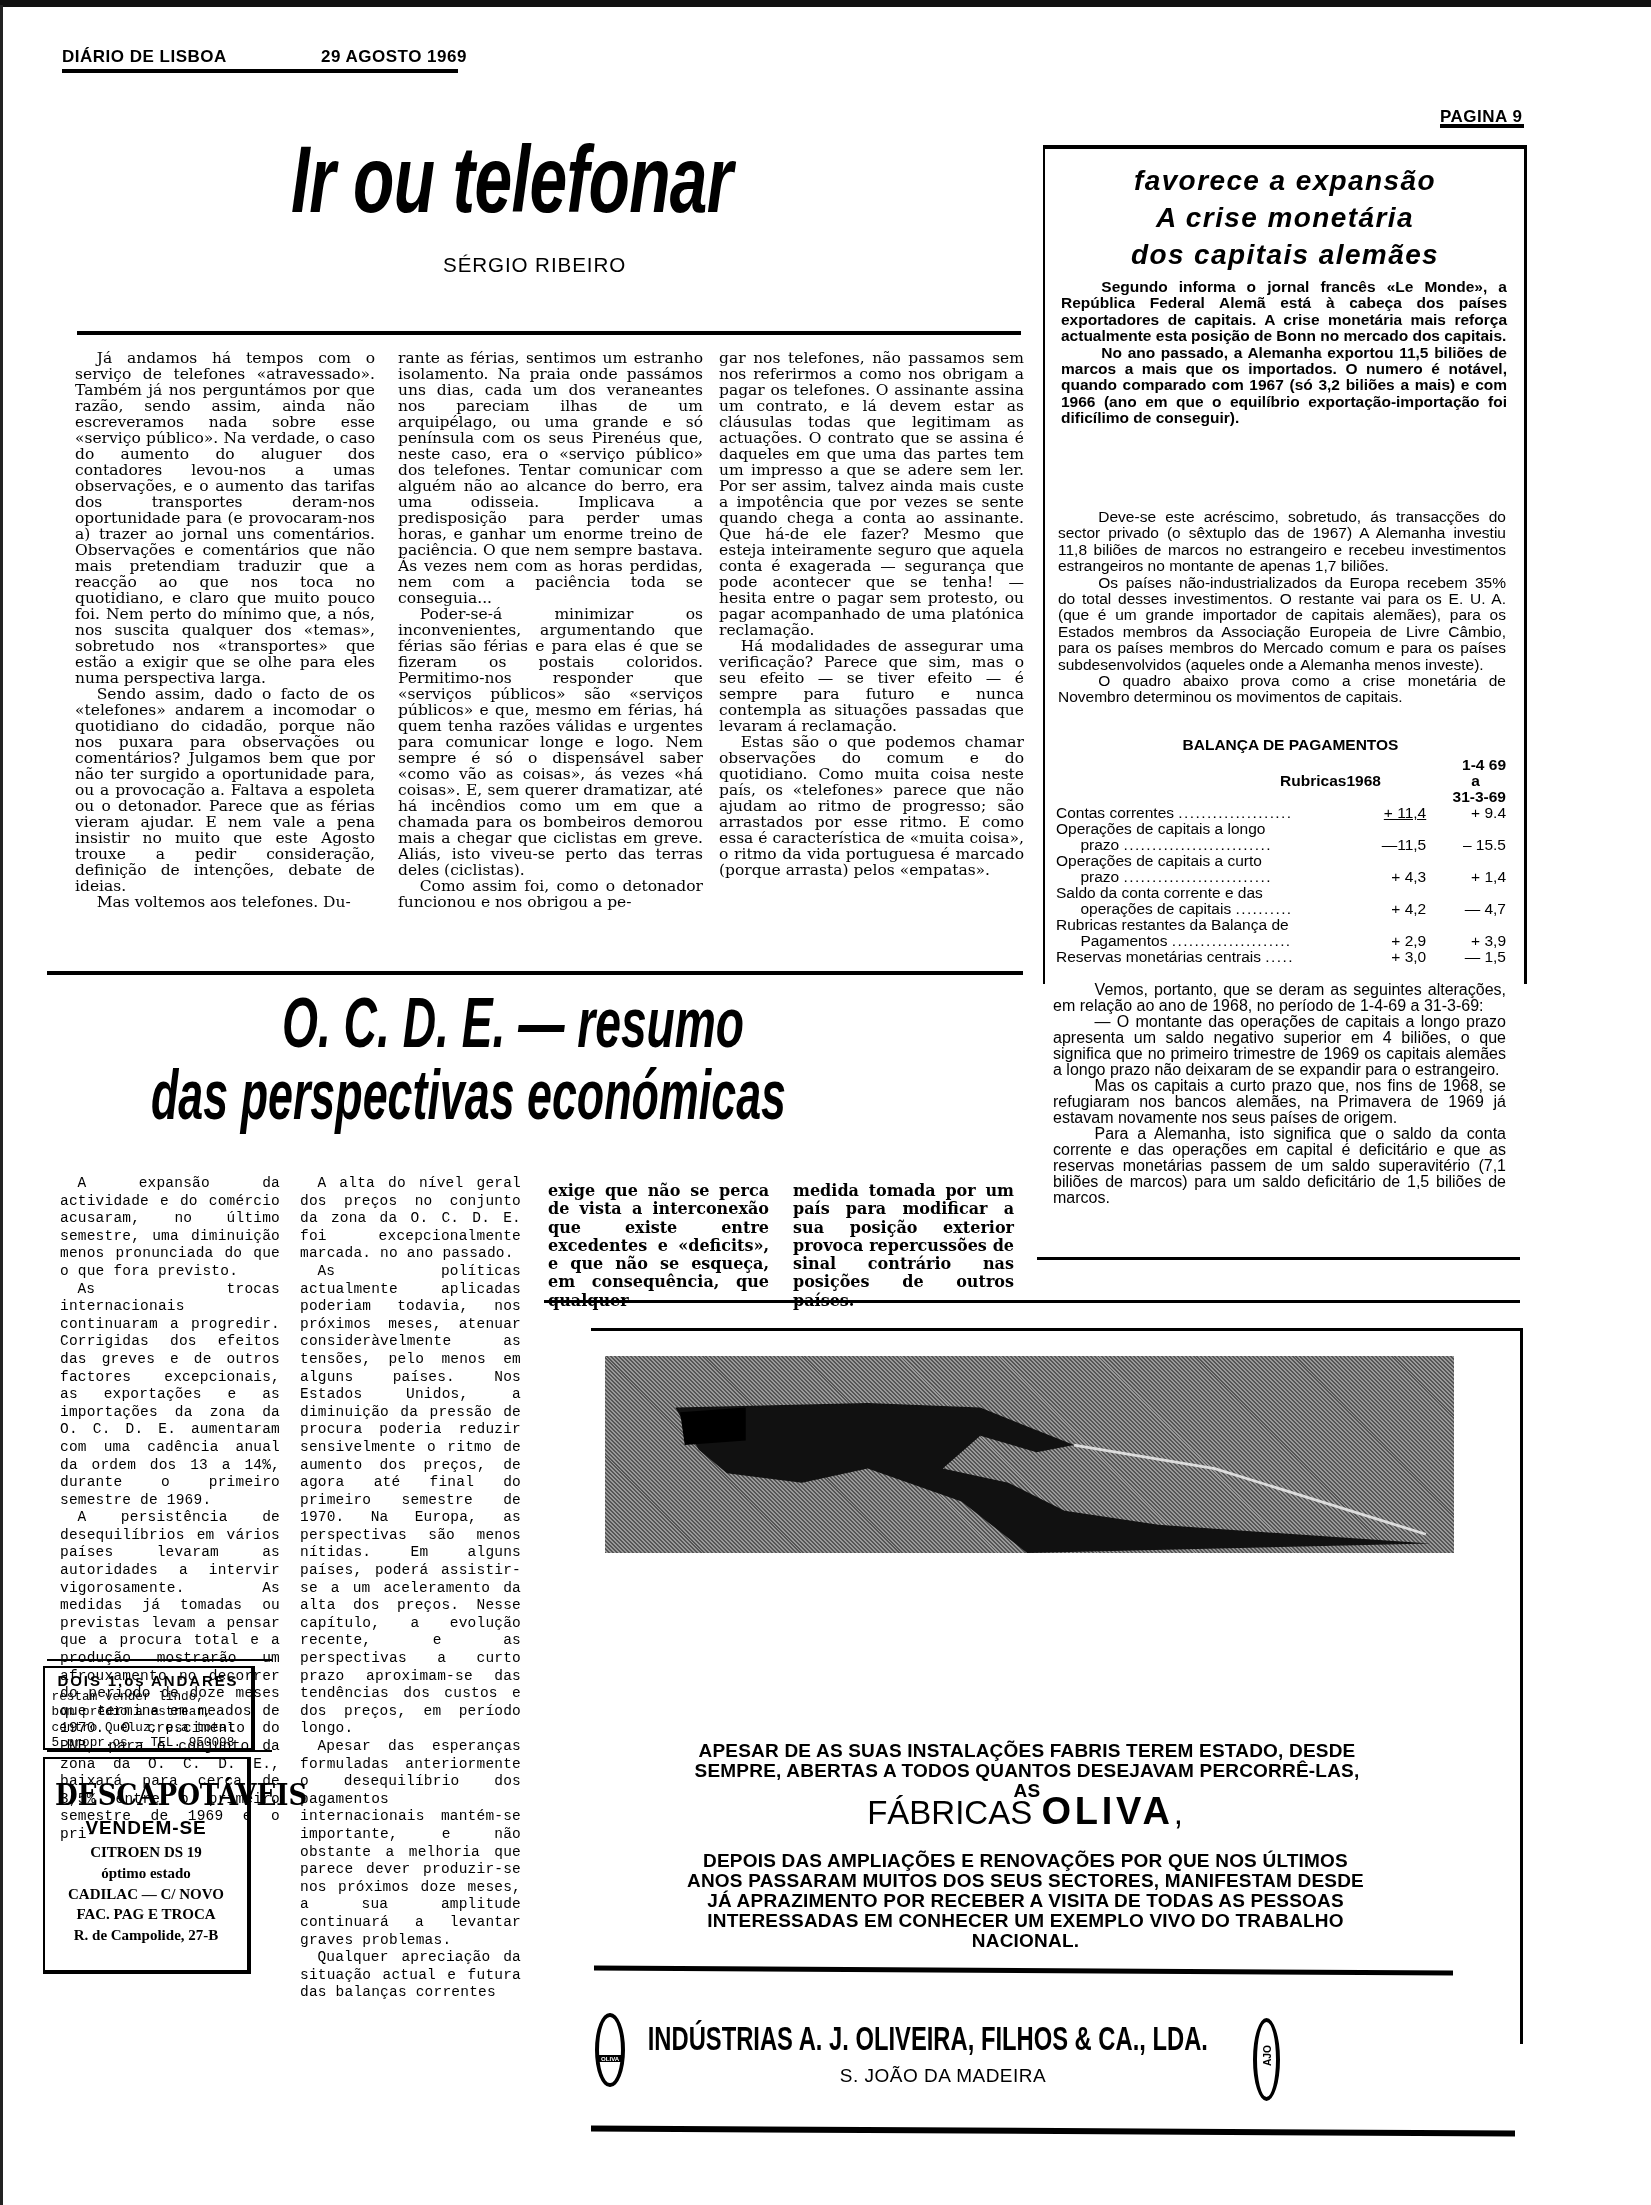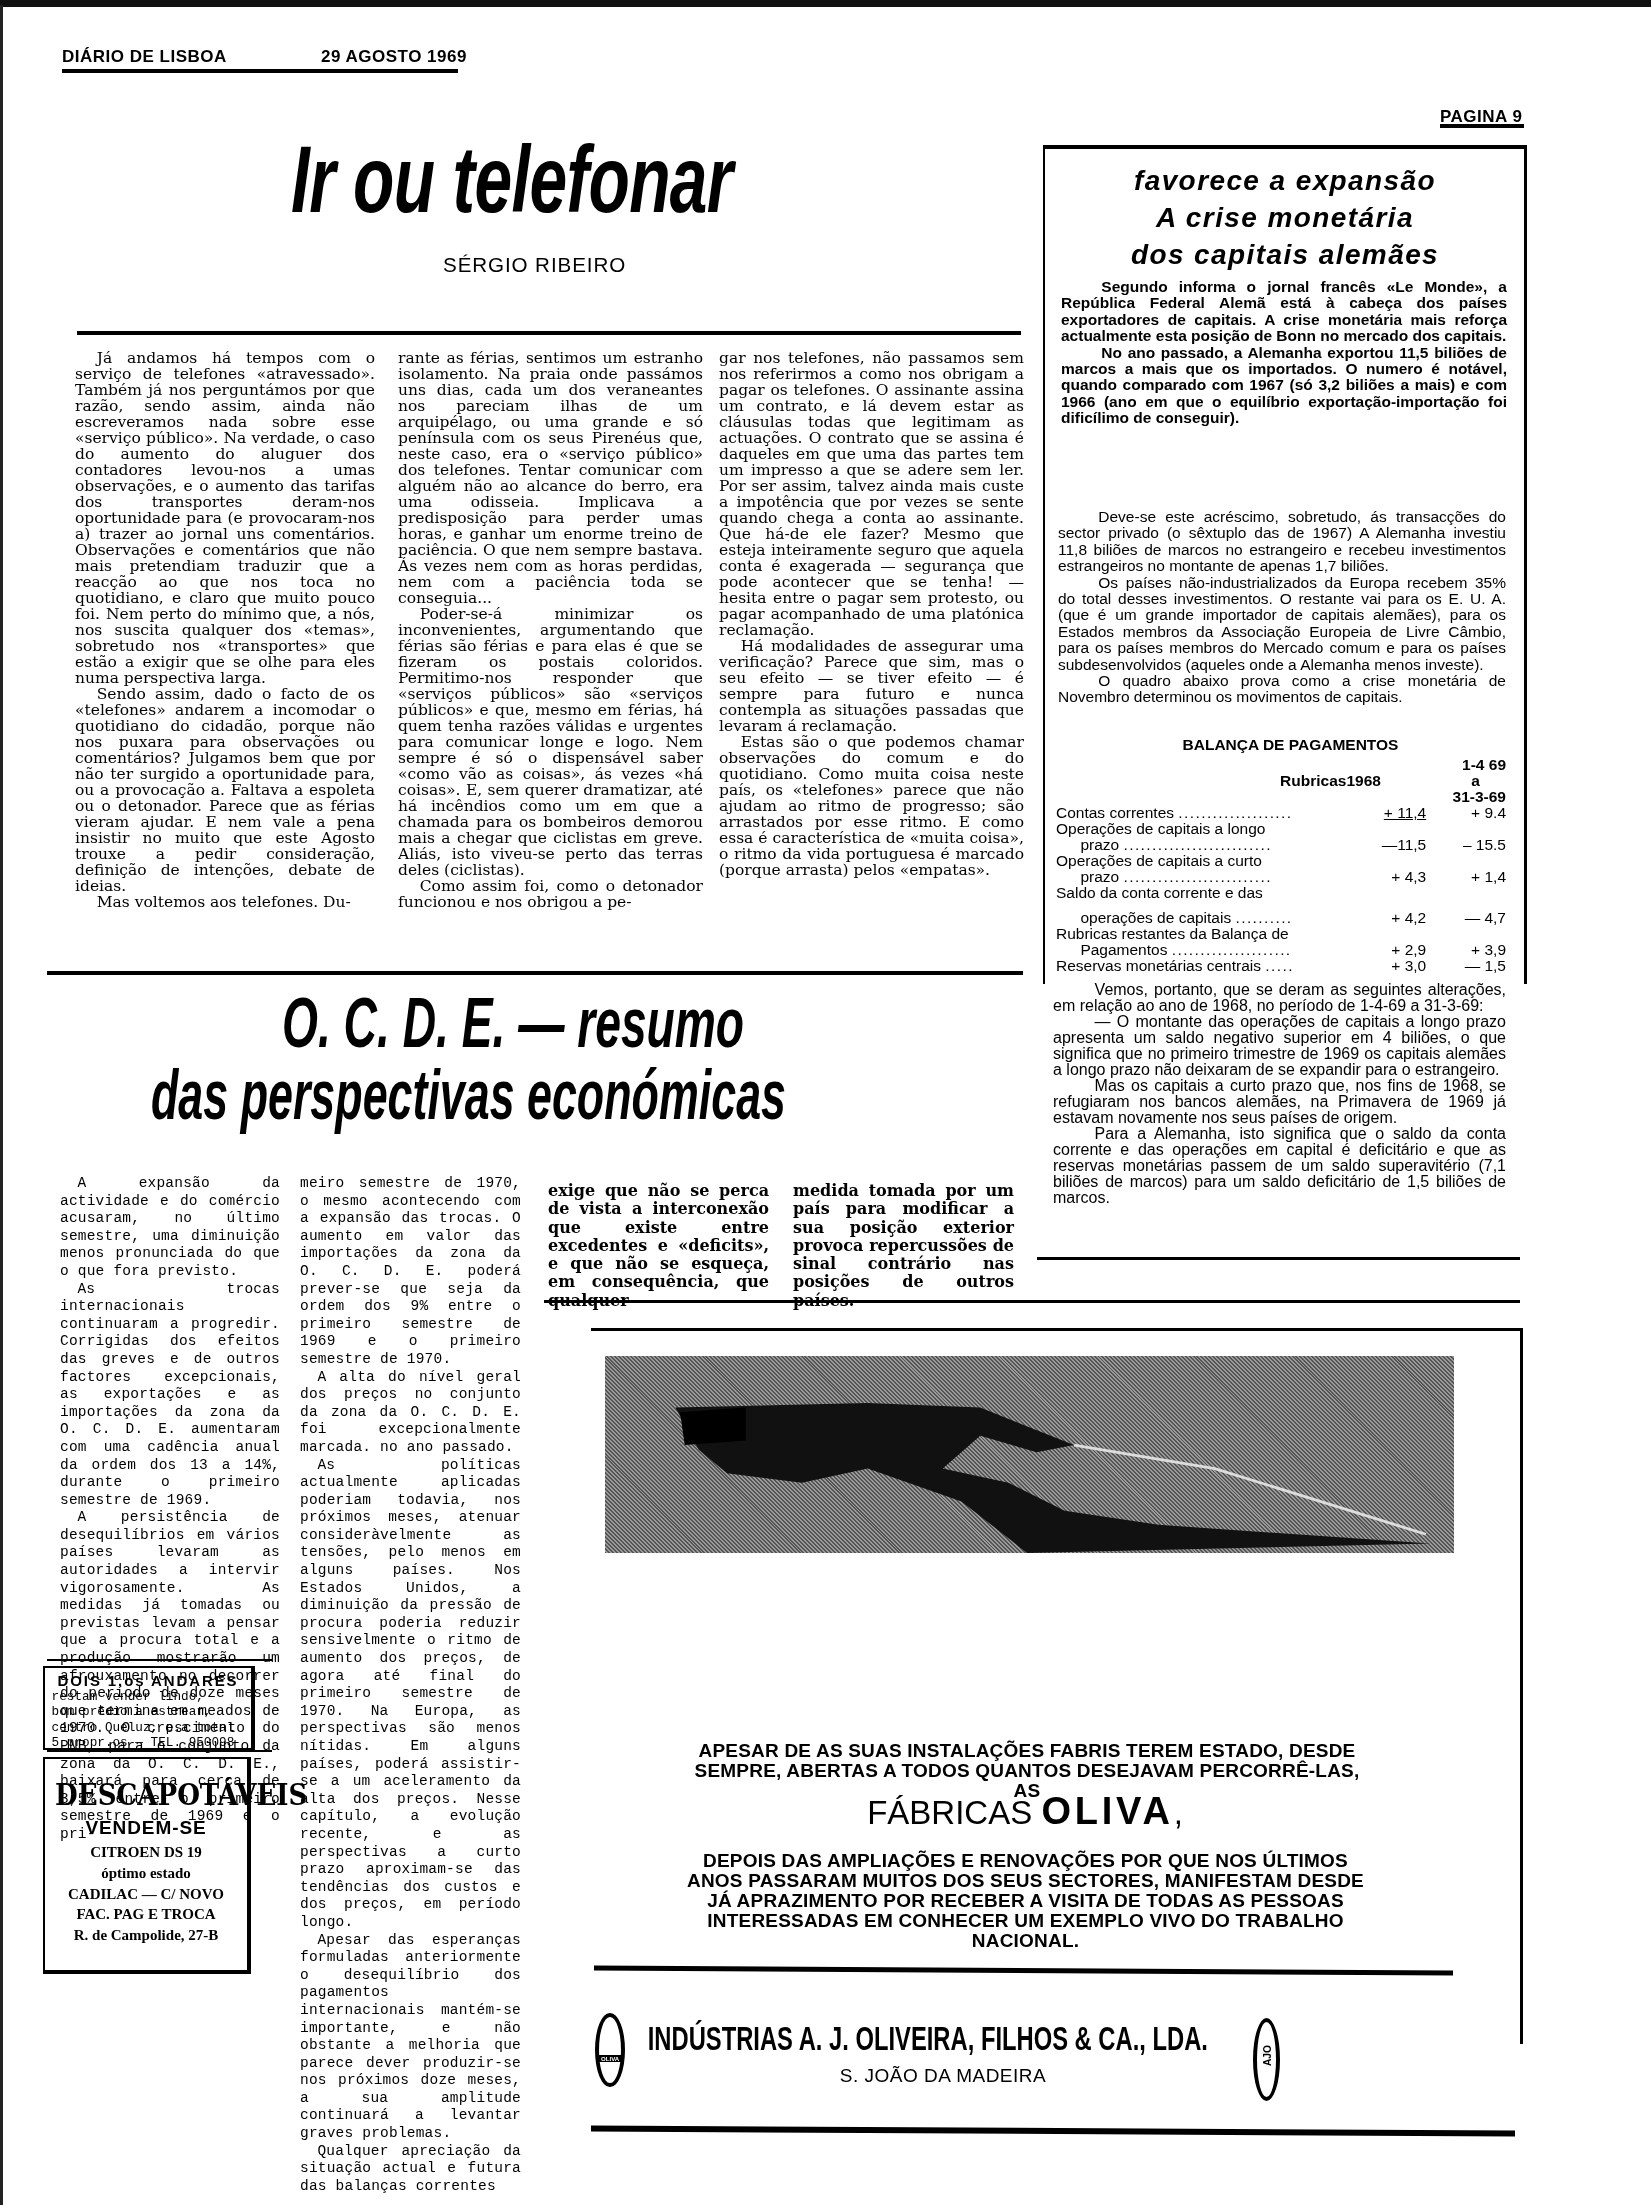--- a/index.html
+++ b/index.html
@@ -107,21 +107,21 @@
       <td>
             <div>Operações de capitais a curto</div>
             <div style="padding-left:24.4px;"><span>prazo</span> <span class="dots">..........................</span></div>
           </td>
       <td style="text-align:right;">+ 4,3</td>
       <td style="text-align:right;">+ 1,4</td>
     </tr>
     <tr>
       <td>
             <div>Saldo da conta corrente e das</div>
-            <div style="padding-left:24.4px;margin-top:9px;"><span>operações de capitais</span> <span class="dots">..........</span></div>
+            <div style="padding-left:24.4px;"><span>operações de capitais</span> <span class="dots">..........</span></div>
           </td>
       <td style="text-align:right;">+ 4,2</td>
       <td style="text-align:right;">— 4,7</td>
     </tr>
     <tr>
       <td>
             <div>Rubricas restantes da Balança de</div>
             <div style="padding-left:24.4px;"><span>Pagamentos</span> <span class="dots">.....................</span></div>
           </td>
       <td style="text-align:right;">+ 2,9</td>
@@ -146,21 +146,20 @@
 
 <div class="abs headline-cond" style="left:282px; top:988px; font-size:70px; line-height:70px; transform:scaleX(0.66);">O. C. D. E. — resumo</div>
 <div class="abs headline-cond" style="left:151px; top:1060px; font-size:70px; line-height:70px; transform:scaleX(0.64);">das perspectivas económicas</div>
 
 <div class="abs wide-col" style="left:60px; top:1175px; width:220px;">
   <p>A expansão da actividade e do comércio acusaram, no último semestre, uma diminuição menos pronunciada do que o que fora previsto.</p>
   <p>As trocas internacionais continuaram a progredir. Corrigidas dos efeitos das greves e de outros factores excepcionais, as exportações e as importações da zona da O. C. D. E. aumentaram com uma cadência anual da ordem dos 13 a 14%, durante o primeiro semestre de 1969.</p>
   <p>A persistência de desequilíbrios em vários países levaram as autoridades a intervir vigorosamente. As medidas já tomadas ou previstas levam a pensar que a procura total e a produção mostrarão um afrouxamento no decorrer do período de doze meses que termina em meados de 1970. O crescimento do PNB, para o conjunto da zona da O. C. D. E., baixará para cerca de 3,5% entre o primeiro semestre de 1969 e o pri-</p>
 </div>
 <div class="abs wide-col" style="left:300px; top:1175px; width:221px;">
-  <p style="text-indent:0;">meiro semestre de 1970, o mesmo acontecendo com a expansão das trocas. O aumento em valor das importações da zona da O. C. D. E. poderá prever-se que seja da ordem dos 9% entre o primeiro semestre de 1969 e o primeiro semestre de 1970.</p>
   <p>A alta do nível geral dos preços no conjunto da zona da O. C. D. E. foi excepcionalmente marcada. no ano passado.</p>
   <p>As políticas actualmente aplicadas poderiam todavia, nos próximos meses, atenuar consideràvelmente as tensões, pelo menos em alguns países. Nos Estados Unidos, a diminuição da pressão de procura poderia reduzir sensivelmente o ritmo de aumento dos preços, de agora até final do primeiro semestre de 1970. Na Europa, as perspectivas são menos nítidas. Em alguns países, poderá assistir-se a um aceleramento da alta dos preços. Nesse capítulo, a evolução recente, e as perspectivas a curto prazo aproximam-se das tendências dos custos e dos preços, em período longo.</p>
   <p>Apesar das esperanças formuladas anteriormente o desequilíbrio dos pagamentos internacionais mantém-se importante, e não obstante a melhoria que parece dever produzir-se nos próximos doze meses, a sua amplitude continuará a levantar graves problemas.</p>
   <p>Qualquer apreciação da situação actual e futura das balanças correntes</p>
 </div>
 <div class="abs col" style="left:548px; top:1182px; width:221px; font-weight:bold; font-size:16px; line-height:18.3px;">
   <p class="noindent">exige que não se perca de vista a interconexão que existe entre excedentes e «deficits», e que não se esqueça, em consequência, que qualquer</p>
 </div>
 <div class="abs col" style="left:670px; top:1182px; width:0; height:0;"></div>
 <div class="abs col" style="left:793px; top:1182px; width:221px; font-weight:bold; font-size:16px; line-height:18.3px;">

